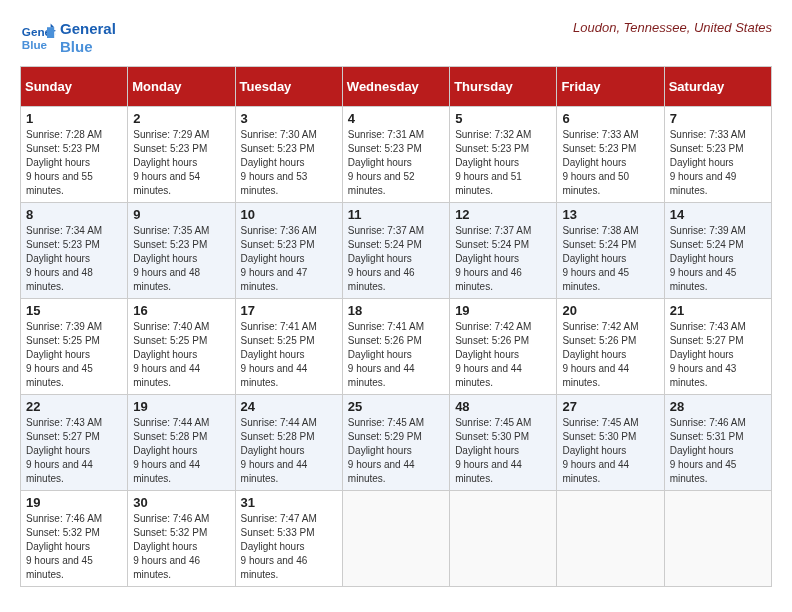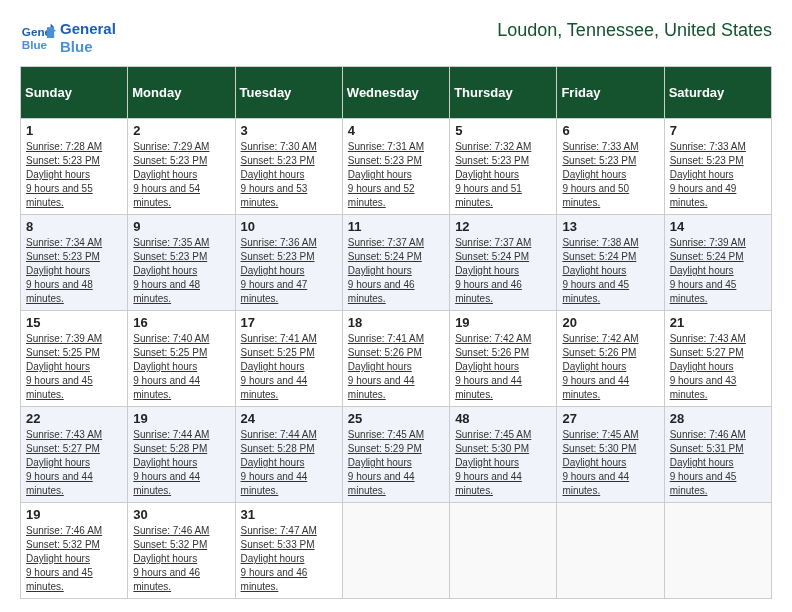--- a/index.html
+++ b/index.html
@@ -27,34 +27,35 @@
     }
     .title-block {
       text-align: right;
     }
     .month-title {
       font-size: 36px;
       font-weight: bold;
       color: #222;
     }
     .location-title {
-      font-size: 18px;
-      color: #14532d;
+      font-size: 13px;
+      color: #7f1d1d;
+      font-style: italic;
     }
     table {
       width: 100%;
       border-collapse: collapse;
       table-layout: fixed;
     }
     thead th {
-      background: #14532d;
+      background: #b91c1c;
       color: #fff;
       font-size: 13px;
       font-weight: bold;
-      padding: 18px 4px;
+      padding: 12px 4px;
       text-align: left;
       border: 1px solid #ccc;
     }
     tbody td {
       vertical-align: top;
       border: 1px solid #ccc;
       padding: 4px 5px;
       font-size: 10.5px;
       color: #333;
       height: 85px;
@@ -69,21 +70,20 @@
       font-size: 13px;
       font-weight: bold;
       color: #222;
       display: block;
       margin-bottom: 2px;
     }
     .cell-info {
       font-size: 10px;
       line-height: 1.4;
       color: #333;
-      text-decoration: underline;
     }
     .empty-cell {
       background: #f9f9f9 !important;
     }
   </style>
 </head>
 <body>
 
 <div class="header-area">
   <div class="logo">

